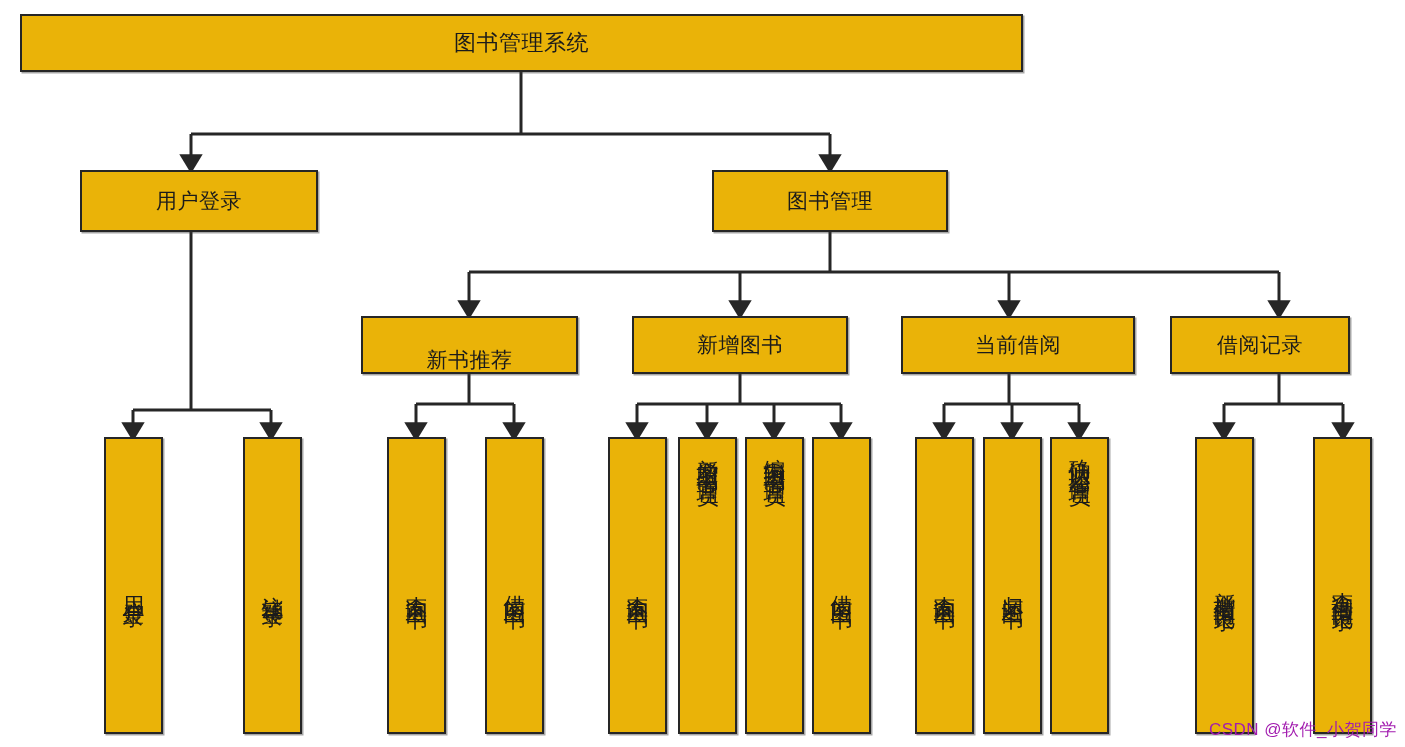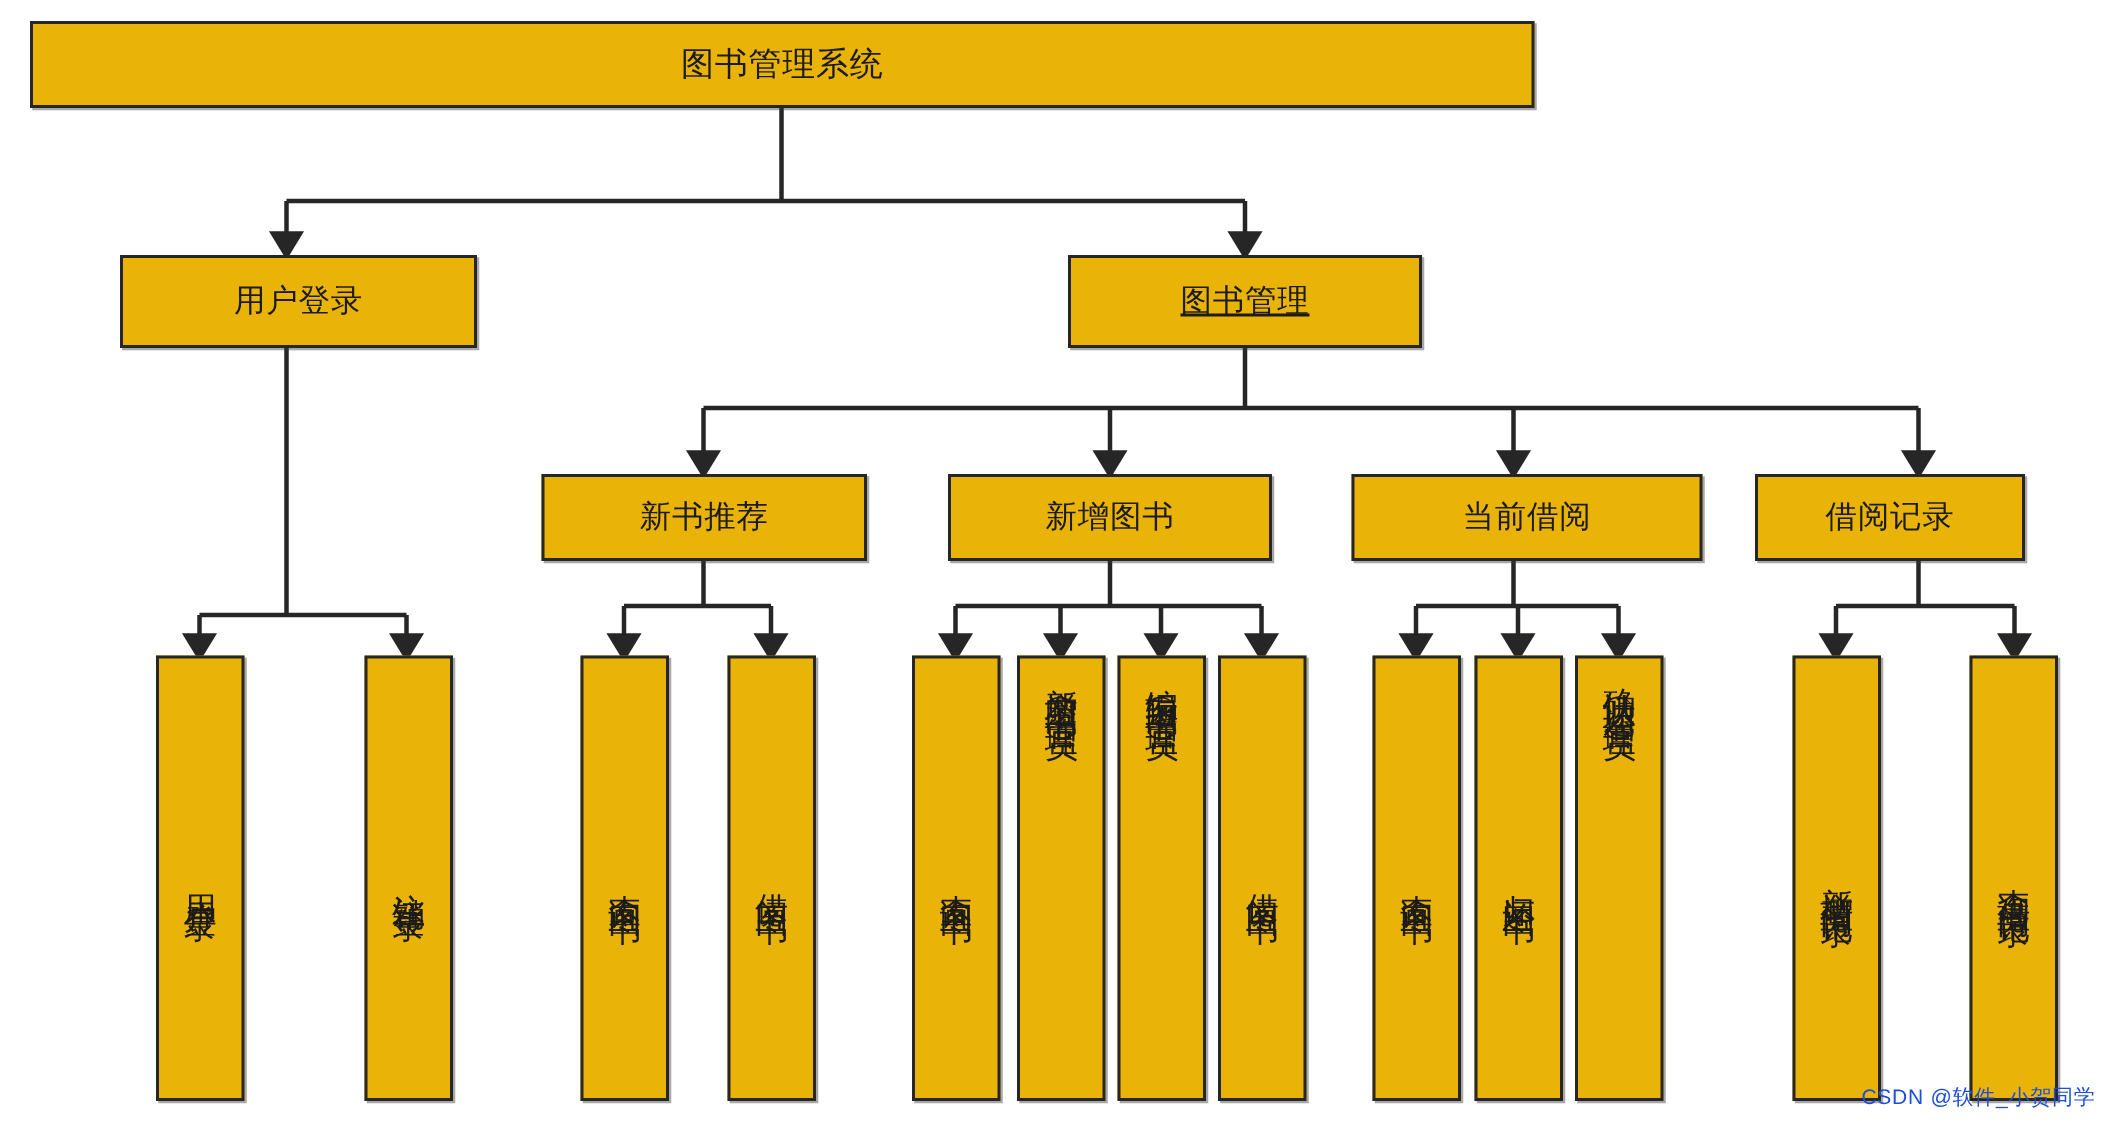--- a/index.html
+++ b/index.html
@@ -69,22 +69,22 @@
   }
   
   .node.vertical.center-text {
     align-items: center;
     padding-top: 0;
   }
   #watermark {
     position: absolute;
     right: 8px;
     bottom: 6px;
-    font-size: 14px;
-    color: #1d4ed8;
+    font-size: 17px;
+    color: #a21caf;
     white-space: nowrap;
     letter-spacing: 0.5px;
     font-family: "Liberation Sans", "DejaVu Sans", sans-serif;
   }
 </style>
 </head>
 <body>
 
 <div id="diagram-root">
 
@@ -142,25 +142,25 @@
   </svg>
 
   <div class="node horizontal root" style="left:20px; top:14px; width:1003px; height:58px;">
     <span class="node-label">图书管理系统</span>
   </div>
 
   <div class="node horizontal" style="left:80px; top:170px; width:238px; height:62px;">
     <span class="node-label">用户登录</span>
   </div>
 
-  <div class="node horizontal" style="left:712px; top:170px; width:236px; height:62px;text-decoration:underline;">
+  <div class="node horizontal" style="left:712px; top:170px; width:236px; height:62px;">
     <span class="node-label">图书管理</span>
   </div>
 
-  <div class="node horizontal" style="left:361px; top:316px; width:217px; height:58px;">
+  <div class="node horizontal" style="left:361px; top:316px; width:217px; height:58px;align-items:flex-end;">
     <span class="node-label">新书推荐</span>
   </div>
 
   <div class="node horizontal" style="left:632px; top:316px; width:216px; height:58px;">
     <span class="node-label">新增图书</span>
   </div>
 
   <div class="node horizontal" style="left:901px; top:316px; width:234px; height:58px;">
     <span class="node-label">当前借阅</span>
   </div>

